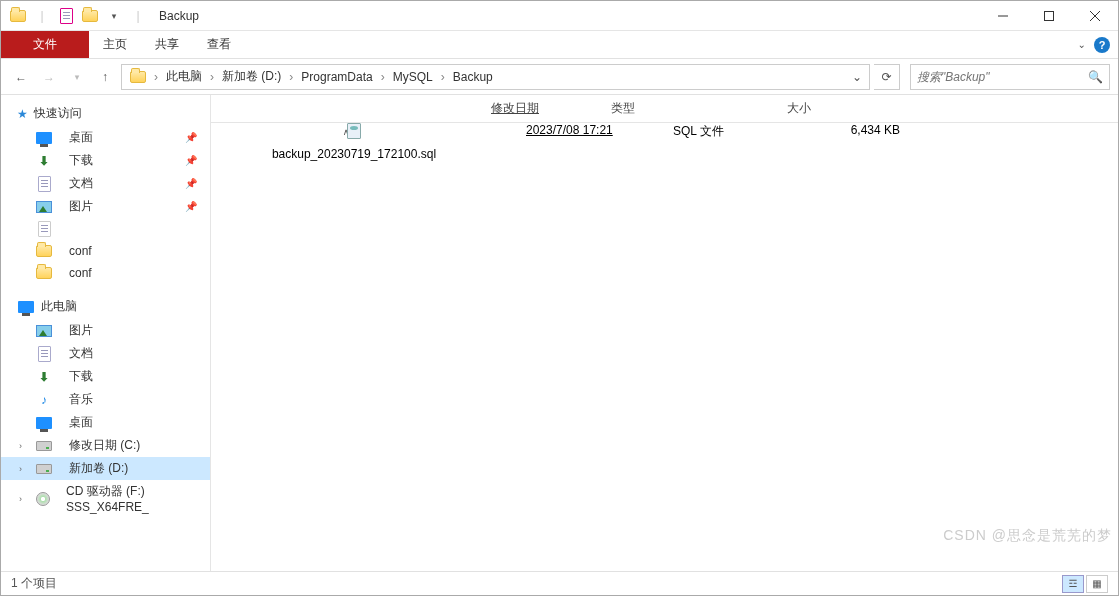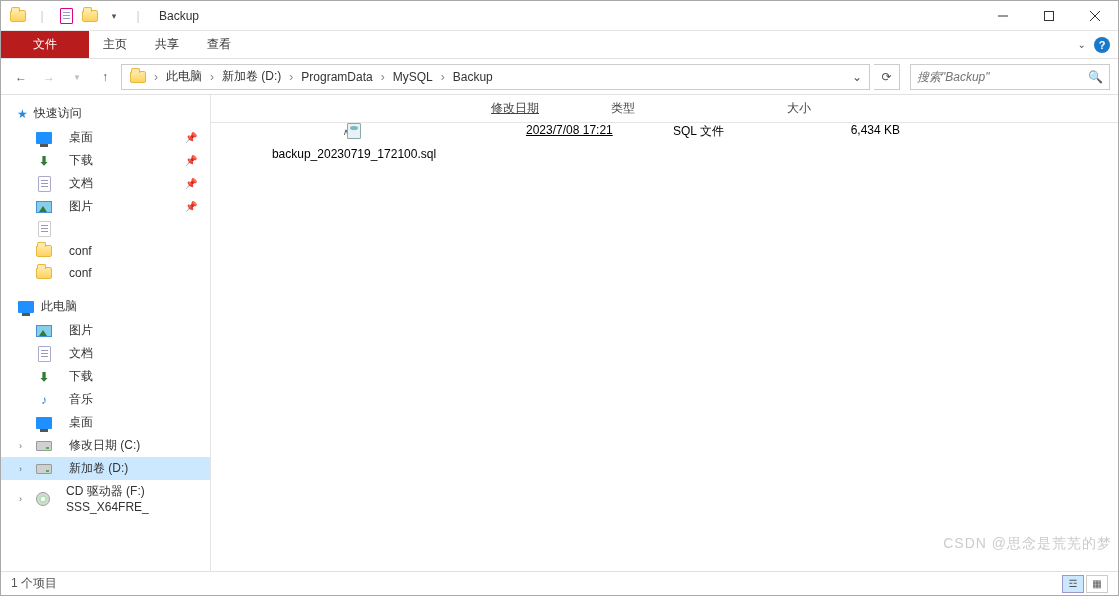--- a/index.html
+++ b/index.html
@@ -77,21 +77,21 @@
 .sort-arrow { color: #555; font-size: 9px; }
 .file-row { display: flex; align-items: flex-start; height: 26px; padding-left: 8px; gap: 27px; }
 .file-row .col-name { display: flex; align-items: center; gap: 8px; }
 
 
 .statusbar { height: 24px; border-top: 1px solid #e1e1e1; display: flex; align-items: center; padding: 0 10px; color: #555; }
 .statusbar-right { margin-left: auto; display: flex; gap: 2px; }
 .view-btn { width: 22px; height: 18px; border: 1px solid #ccc; display: flex; align-items: center; justify-content: center; font-size: 10px; }
 .view-btn.active { background: #cce8ff; border-color: #99c; }
 
-.watermark { position: absolute; right: 6px; bottom: 18px; color: #ccc; font-size: 14px; pointer-events: none; letter-spacing: 1px; }
+.watermark { position: absolute; right: 6px; bottom: 26px; color: #ccc; font-size: 14px; pointer-events: none; letter-spacing: 1px; }
 </style>
 </head>
 <body>
 
 <div class="titlebar">
   <div class="titlebar-left">
     <span class="qat-icon">
         <span class="folder-y"></span>
       </span>
     <span class="qat-icon" style="color:#ccc">|</span>

